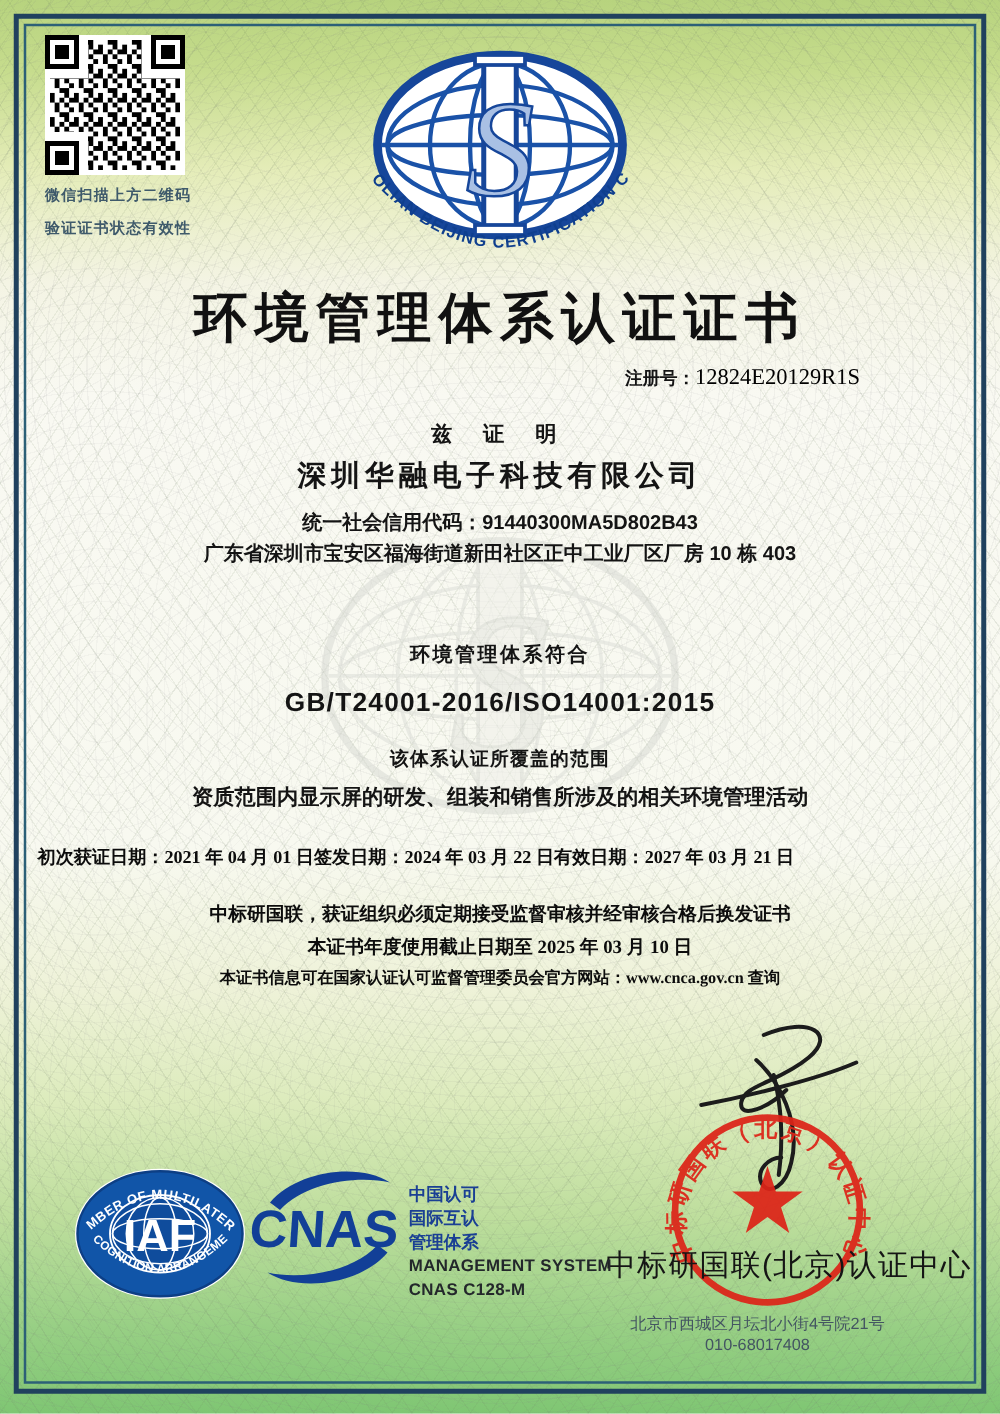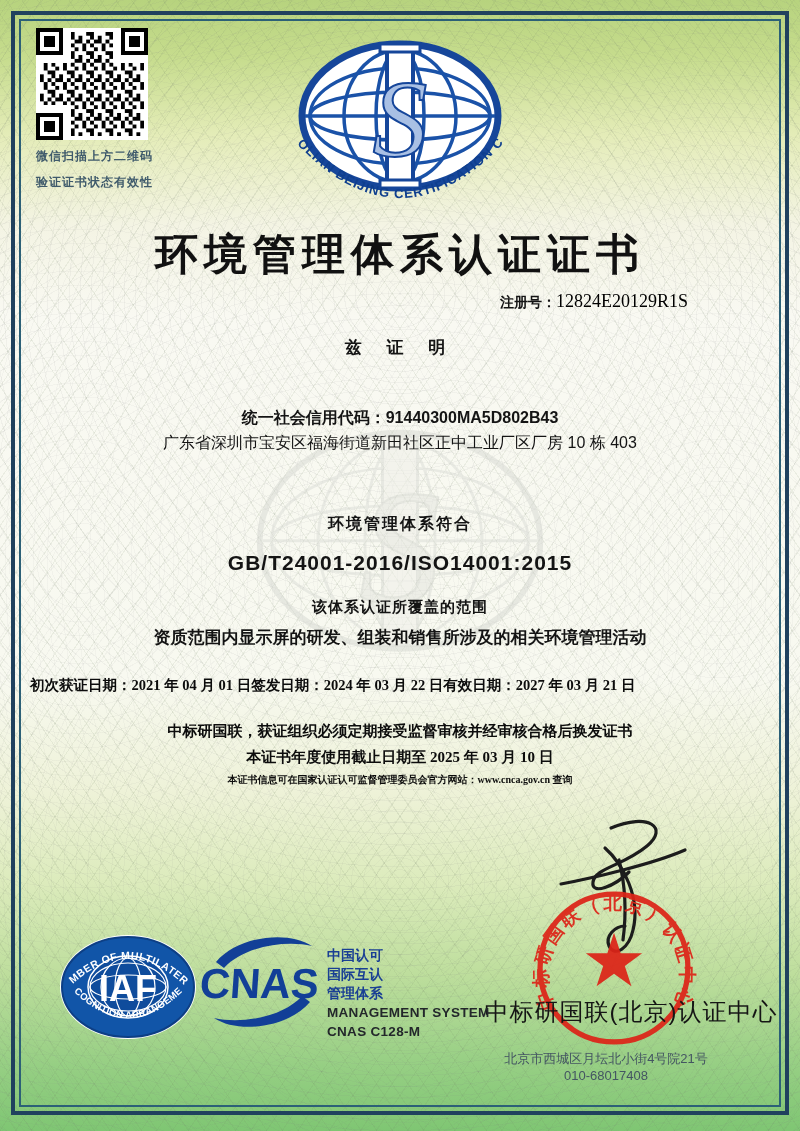--- a/index.html
+++ b/index.html
@@ -27,31 +27,31 @@
   .qr-cap{left:36px;font-family:"Liberation Serif",serif;font-size:12px;font-weight:600;color:#3f5a6b;letter-spacing:1px;}
   .cap1{top:148px;} .cap2{top:174px;}
   .csi-logo{left:283px;top:40px;width:234px;height:172px;}
   .title{top:226px;font-size:43px;font-weight:700;letter-spacing:6px;color:#111;}
   .regno{top:291px;right:112px;position:absolute;text-align:right;}
   .regno .lab{font-size:14px;font-weight:700;}
   .regno .val{font-family:"Liberation Serif",serif;font-size:18px;color:#000;}
   .certify{top:336px;font-size:17px;font-weight:700;letter-spacing:10px;}
   .company{top:365px;font-size:23px;font-weight:700;letter-spacing:4px;}
   .credit{top:408px;font-size:16px;font-weight:700;}
-  .addr{top:433px;font-size:16px;font-weight:400;}
+  .addr{top:433px;font-size:16px;font-weight:700;}
   .std-intro{top:514px;font-size:16px;font-weight:700;letter-spacing:2px;}
   .std-code{top:551px;font-size:21px;font-weight:700;letter-spacing:1px;}
   .scope-intro{top:598px;font-size:15px;font-weight:700;letter-spacing:1px;}
   .scope-text{top:626px;font-size:17px;font-weight:700;}
   .dates{top:676px;left:30px;right:30px;position:absolute;display:flex;justify-content:flex-start;
     font-family:"Liberation Serif",serif;font-size:14.5px;font-weight:600;color:#0c0c0c;}
   .note{font-family:"Liberation Serif",serif;font-weight:600;color:#0c0c0c;}
   .note1{top:722px;font-size:15px;}
   .note2{top:748px;font-size:15px;}
-  .note3{top:773px;font-size:10px;}
+  .note3{top:773px;font-size:13px;}
   .watermark{left:232px;top:388px;width:336px;height:320px;opacity:.5;}
   .signature{left:553px;top:814px;width:140px;height:160px;}
   .stamp{left:526px;top:880px;width:176px;height:176px;opacity:.93;}
   .org-name{left:470px;width:322px;top:996px;position:absolute;text-align:center;
     font-size:24px;color:#151515;letter-spacing:1px;font-weight:500;}
   .iaf{left:58px;top:933px;width:140px;height:108px;}
   .cnas{left:200px;top:932px;width:126px;height:102px;}
   .cnas-text{left:327px;top:946px;position:absolute;line-height:19px;}
   .cnas-text .cn{color:#1a3f94;font-size:14px;font-weight:700;}
   .cnas-text .en{color:#23272b;font-size:13.5px;font-weight:700;letter-spacing:.3px;}
@@ -140,20 +140,21 @@
       <textPath href="#csiRing" startOffset="50%" text-anchor="middle">CSI GUOLIAN BEIJING CERTIFICATION CENTER</textPath>
     </text>
   </svg>
 
   <div class="row title">环境管理体系认证证书</div>
   <div class="regno">
     <span class="lab">注册号：</span><span class="val">12824E20129R1S</span>
   </div>
 
   <div class="row certify">兹 证 明</div>
+  <div class="row company">深圳华融电子科技有限公司</div>
   <div class="row credit">
     <span>统一社会信用代码：</span><span>91440300MA5D802B43</span>
   </div>
   <div class="row addr">广东省深圳市宝安区福海街道新田社区正中工业厂区厂房 10 栋 403</div>
 
   <div class="row std-intro">环境管理体系符合</div>
   <div class="row std-code">GB/T24001-2016/ISO14001:2015</div>
   <div class="row scope-text">资质范围内显示屏的研发、组装和销售所涉及的相关环境管理活动</div>
   <div class="row scope-intro">该体系认证所覆盖的范围</div>
 

